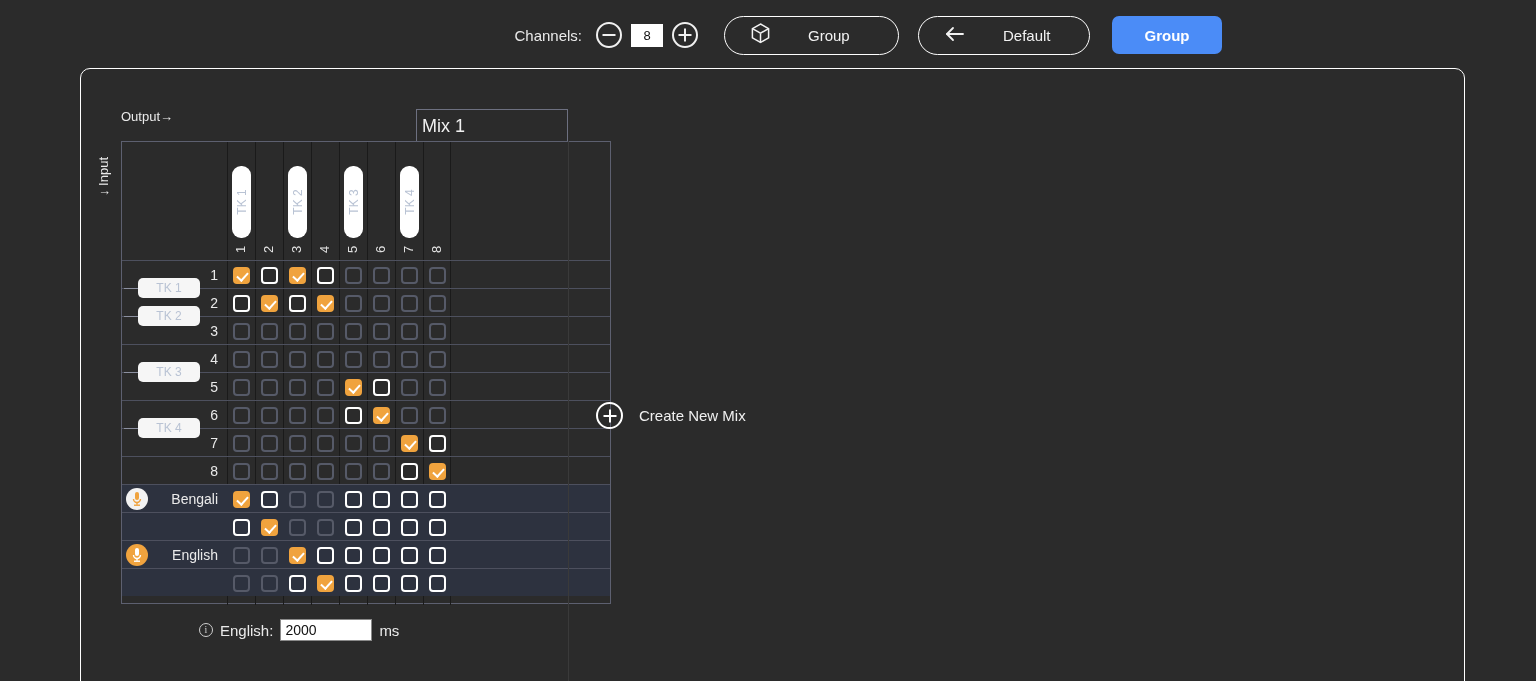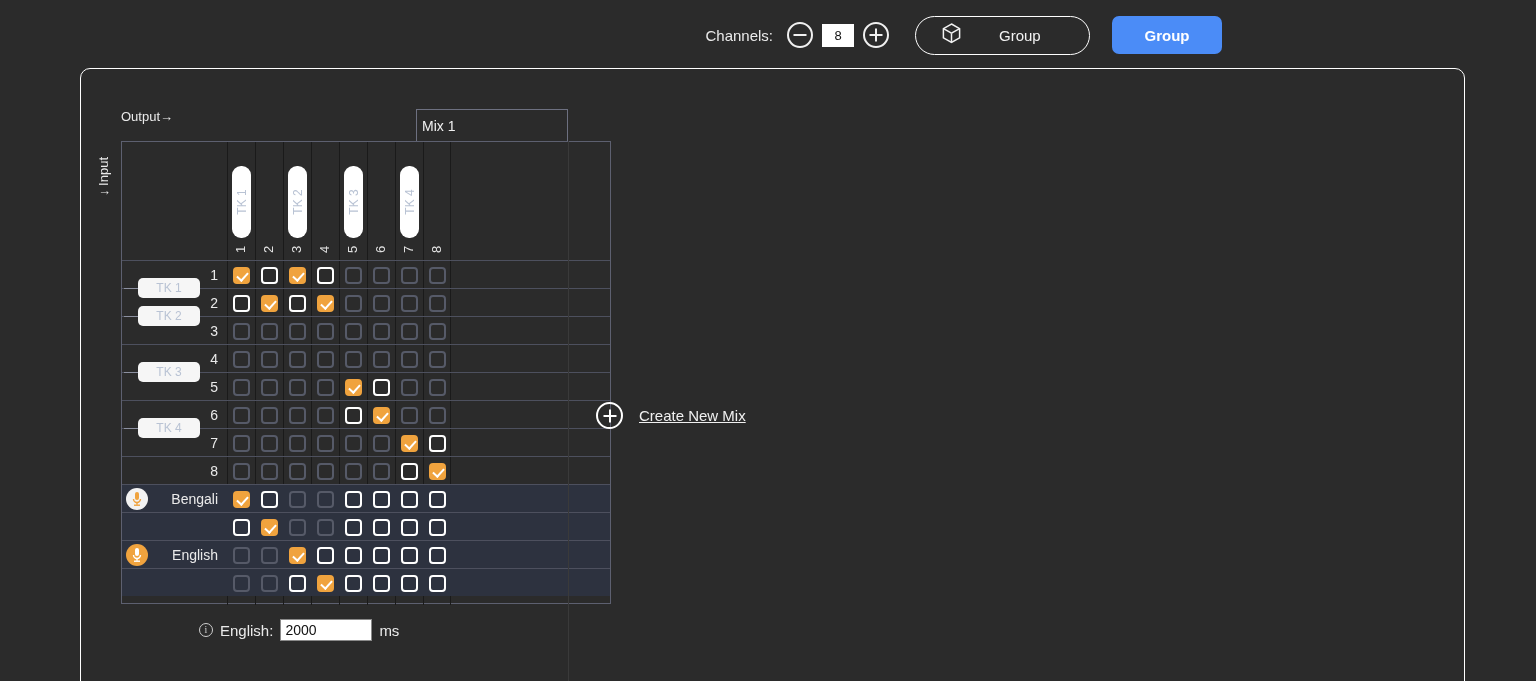--- a/index.html
+++ b/index.html
@@ -80,21 +80,21 @@
   #output-label {
     position: absolute; left: 40px; top: 40px;
     font-size: 13px; color: #eaeaea;
     white-space: nowrap;
   }
   #mix-name {
     position: absolute; left: 335px; top: 40px;
     width: 152px; height: 34px;
     background: #2b2b2b; color: #f0f0f0;
     border: 1px solid #6d7080;
-    font-size: 14px; padding: 0 5px;
+    font-size: 18px; padding: 0 5px;
     font-family: "Liberation Sans", sans-serif;
   }
   #input-label {
     position: absolute; left: 14px; top: 72px;
     width: 18px; height: 70px;
     display: flex; align-items: center; justify-content: center;
   }
   #input-label span {
     transform: rotate(-90deg);
     white-space: nowrap; font-size: 13px; color: #eaeaea;
@@ -233,21 +233,21 @@
   .plus-circle {
     width: 27px; height: 27px; border-radius: 50%;
     border: 2px solid #ffffff; position: relative; flex: none;
   }
   .plus-circle::before, .plus-circle::after {
     content: ""; position: absolute; left: 50%; top: 50%;
     background: #ffffff;
   }
   .plus-circle::before { width: 13px; height: 2px; transform: translate(-50%,-50%); }
   .plus-circle::after { width: 2px; height: 13px; transform: translate(-50%,-50%); }
-  #create-mix-label { font-size: 15px; color: #f0f0f0; white-space: nowrap; text-decoration: underline; }
+  #create-mix-label { font-size: 15px; color: #f0f0f0; white-space: nowrap; }
 </style>
 </head>
 <body>
 
 <div id="toolbar">
 
   <span class="tb-label">Channels:</span>
 
   <button class="round-btn minus"></button>
 
@@ -261,20 +261,29 @@
         <path d="M9.5 1 L17.6 5.6 L17.6 14.9 L9.5 19.5 L1.4 14.9 L1.4 5.6 Z"></path>
         <path d="M9.5 10.2 L17.6 5.6"></path>
           <path d="M9.5 10.2 L1.4 5.6"></path>
           <path d="M9.5 10.2 L9.5 19.5"></path>
       </svg>
     </span>
     <span>Group</span>
   </button>
 
 
+  <button class="pill-btn" id="btn-default">
+    <span class="ic">
+      <svg width="20" height="16" viewBox="0 0 20 16" fill="none" stroke="#f2f2f2" stroke-width="1.8" stroke-linecap="round" stroke-linejoin="round">
+        <path d="M18 8 H2"></path>
+          <path d="M8 2 L2 8 L8 14"></path>
+      </svg>
+    </span>
+    <span>Default</span>
+  </button>
 
   <button class="submit-btn">Group</button>
 </div>
 
 <div id="panel">
 
   <div id="output-label">Output→</div>
 
   <input id="mix-name" value="Mix 1" style="">
 

